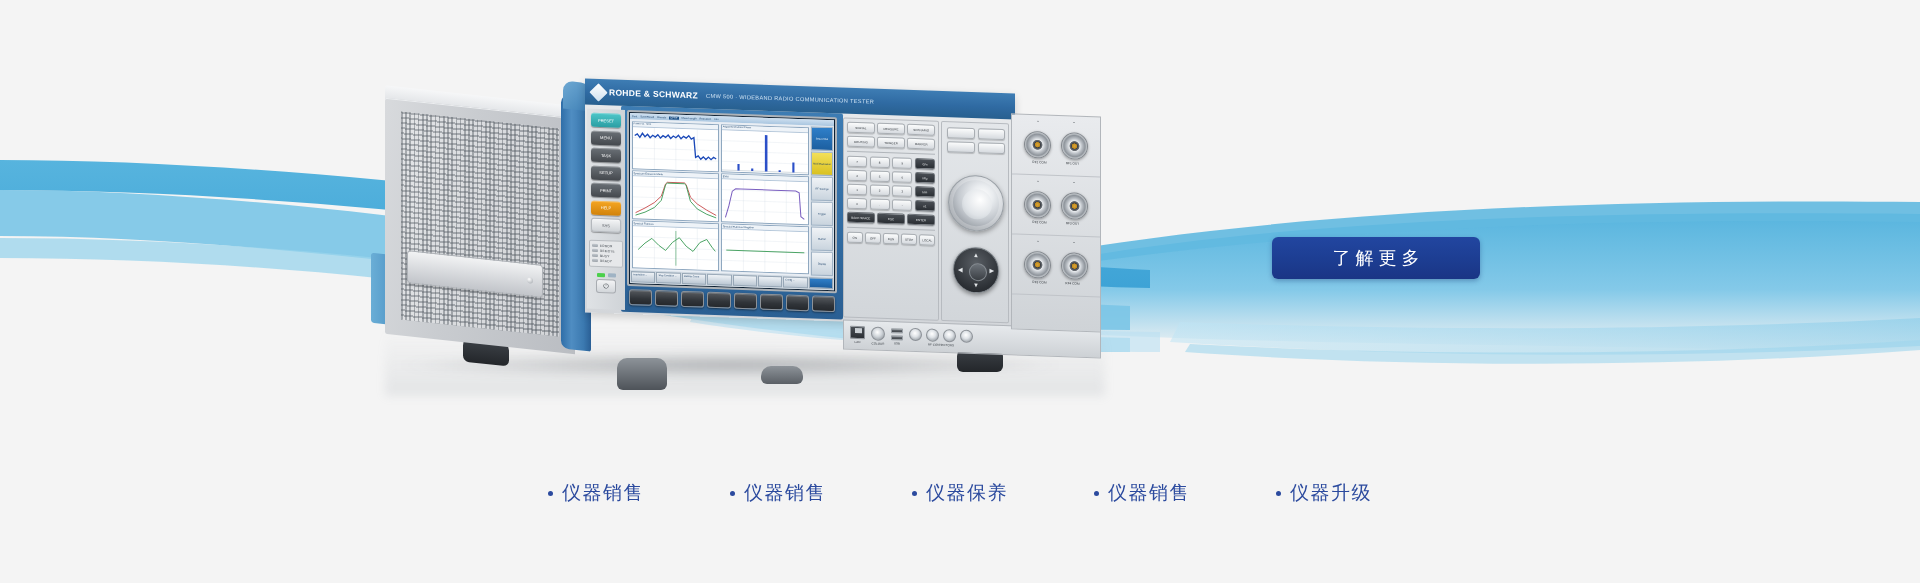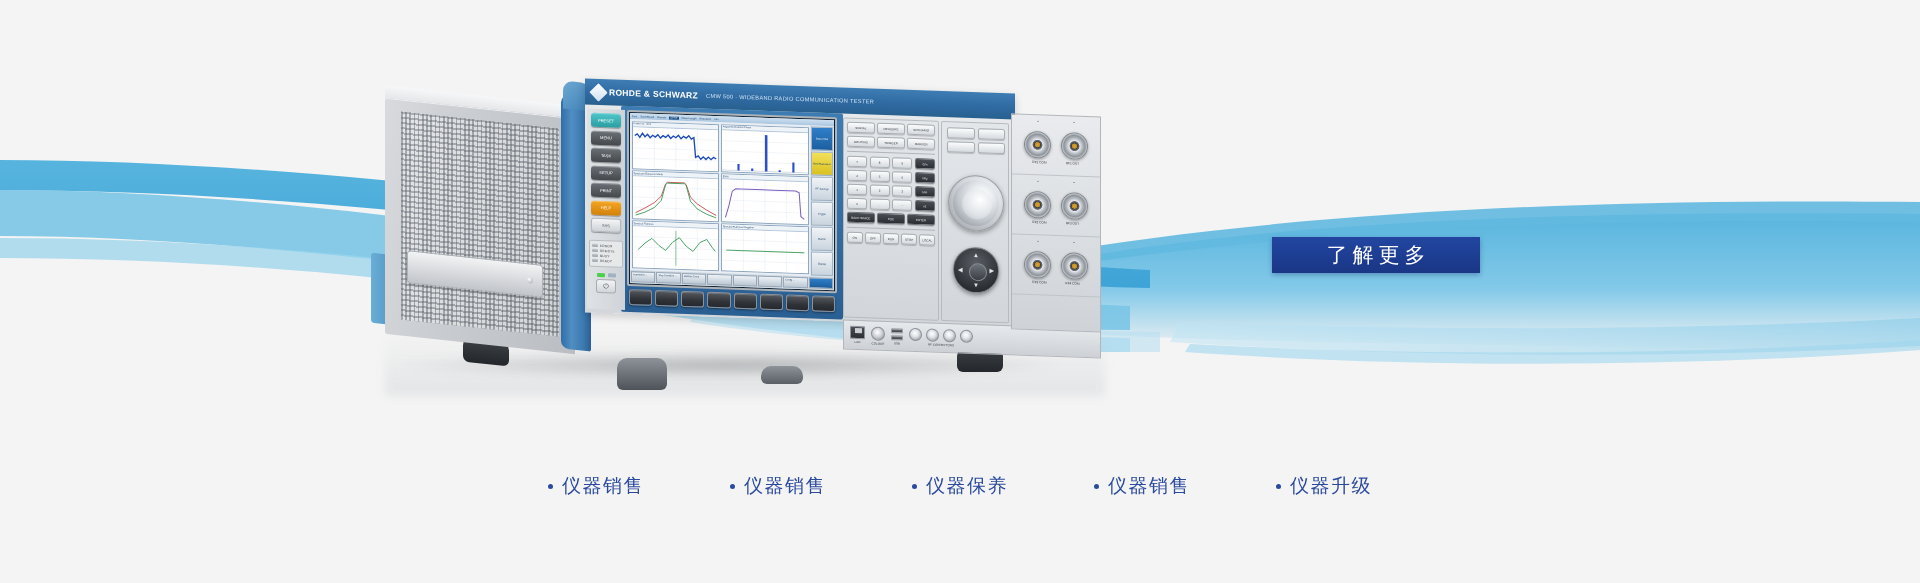--- a/index.html
+++ b/index.html
@@ -248,31 +248,31 @@
   
   .reflect { position:absolute; left:385px; top:300px; width:720px; height:96px;
     background:linear-gradient(180deg, rgba(150,158,166,.32), rgba(150,158,166,0) 70%);
     filter:blur(5px); transform:scaleY(-1); opacity:.55; pointer-events:none;}
   .floorshadow { position:absolute; left:400px; top:352px; width:660px; height:26px;
     background:radial-gradient(ellipse at 50% 50%, rgba(60,66,72,.34), rgba(60,66,72,0) 72%);
     filter:blur(5px); pointer-events:none; }
 
   
   .cta {
-    position:absolute; left:1272px; top:237px; width:208px; height:36px;
-    border-radius:0; border:none; cursor:pointer;
+    position:absolute; left:1272px; top:237px; width:208px; height:42px;
+    border-radius:6px; border:none; cursor:pointer;
     background:linear-gradient(180deg,#2246a0 0%,#1d3e93 50%,#1a3585 100%);
-    color:#ffffff; font-size:21px; letter-spacing:5px; text-indent:5px;
+    color:#ffffff; font-size:18px; letter-spacing:5px; text-indent:5px;
     font-family:"DejaVu Sans","Liberation Sans",sans-serif;
     box-shadow:0 2px 5px rgba(20,45,110,.35);
   }
 
   
   .services { position:absolute; left:0; top:466px; width:1920px; height:40px;
-              display:flex; justify-content:center; align-items:center; }
+              display:flex; justify-content:center; align-items:flex-end; }
   .svc { display:flex; align-items:center; gap:9px; cursor:pointer; }
   .svc .dot { width:5px; height:5px; border-radius:50%; background:#2b4a9e; flex:none; }
   .svc .txt { color:#2b4a9e; font-size:19px; letter-spacing:1.5px;
               font-family:"DejaVu Sans","Liberation Sans",sans-serif; white-space:nowrap; }
   .svc-gap { width:86px; flex:none; }
 </style>
 </head>
 <body>
 
 <div class="banner">

